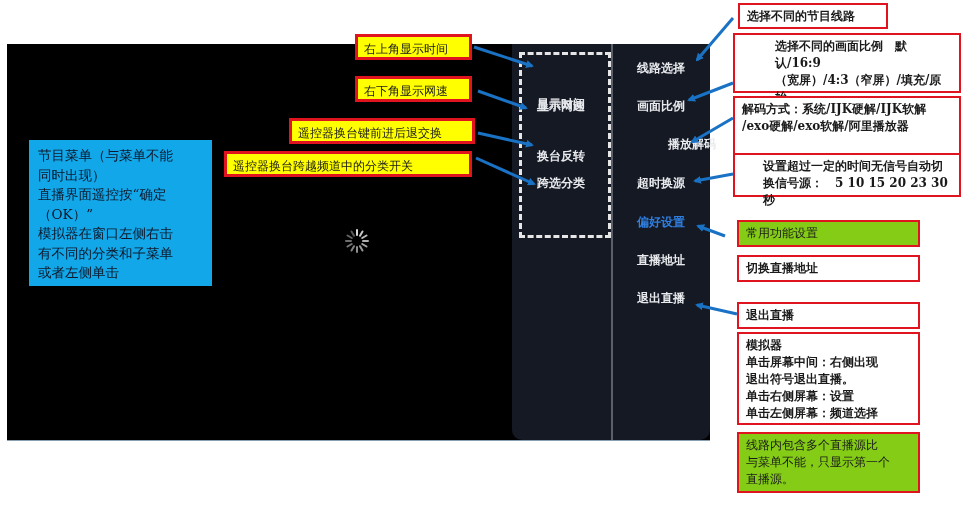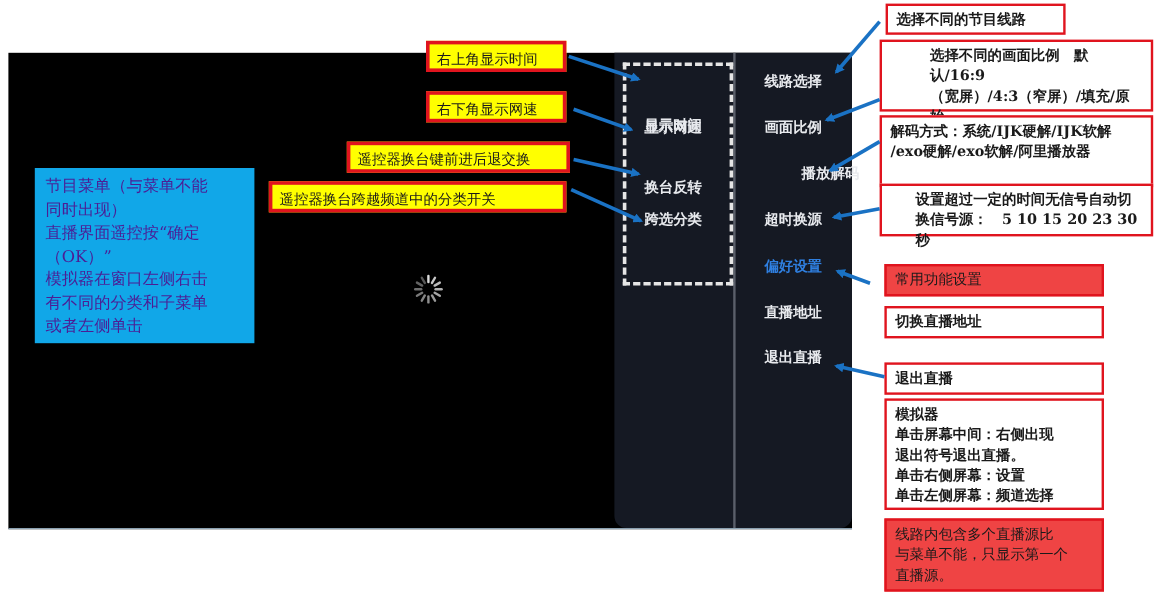--- a/index.html
+++ b/index.html
@@ -40,26 +40,26 @@
     position: absolute; left: 11px; top: 0; width: 2px; height: 7px;
     background: #dcdcdc; border-radius: 1px; transform-origin: 1px 12px;
   }
   .anno {
     position: absolute; box-sizing: border-box;
     border: 2px solid #e0141e;
     font-size: 12px; line-height: 17px; color: #1a1a1a;
     padding: 3px 7px;
   }
   .anno.yellow { background: #ffff00; border-width: 3px; padding: 4px 6px; }
-  .anno.blue { background: #ef4444; }
+  .anno.blue { background: #84cc16; }
   .anno.white { background: #ffffff; font-weight: bold; }
   .note-left {
     position: absolute; left: 29px; top: 140px; width: 183px; height: 146px;
     background: #11a7e8; box-sizing: border-box;
-    padding: 6px 9px; font-size: 13.5px; line-height: 19.5px; color: #4c1d95;
+    padding: 6px 9px; font-size: 13.5px; line-height: 19.5px; color: #0f172a;
   }
   svg.arrows { position: absolute; left: 0; top: 0; pointer-events: none; }
 </style>
 </head>
 <body>
 
 <div class="screen"></div>
 
 <div class="spinner">
   <span style="transform:rotate(0deg)"></span>

